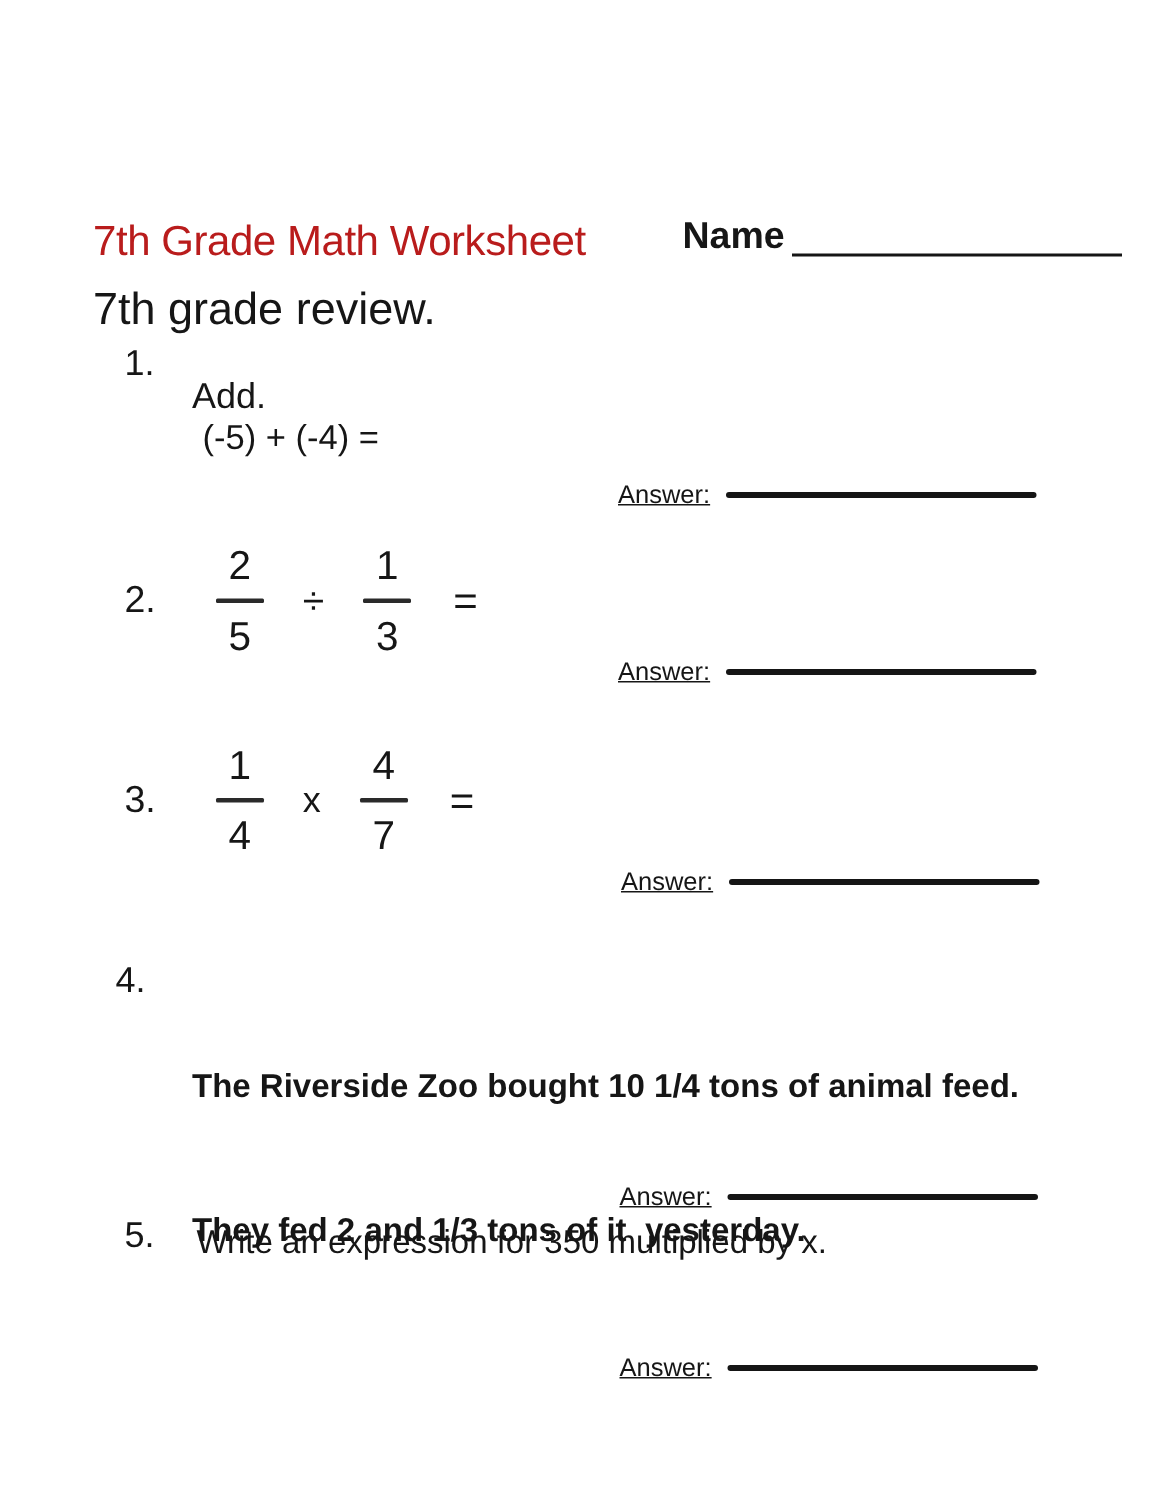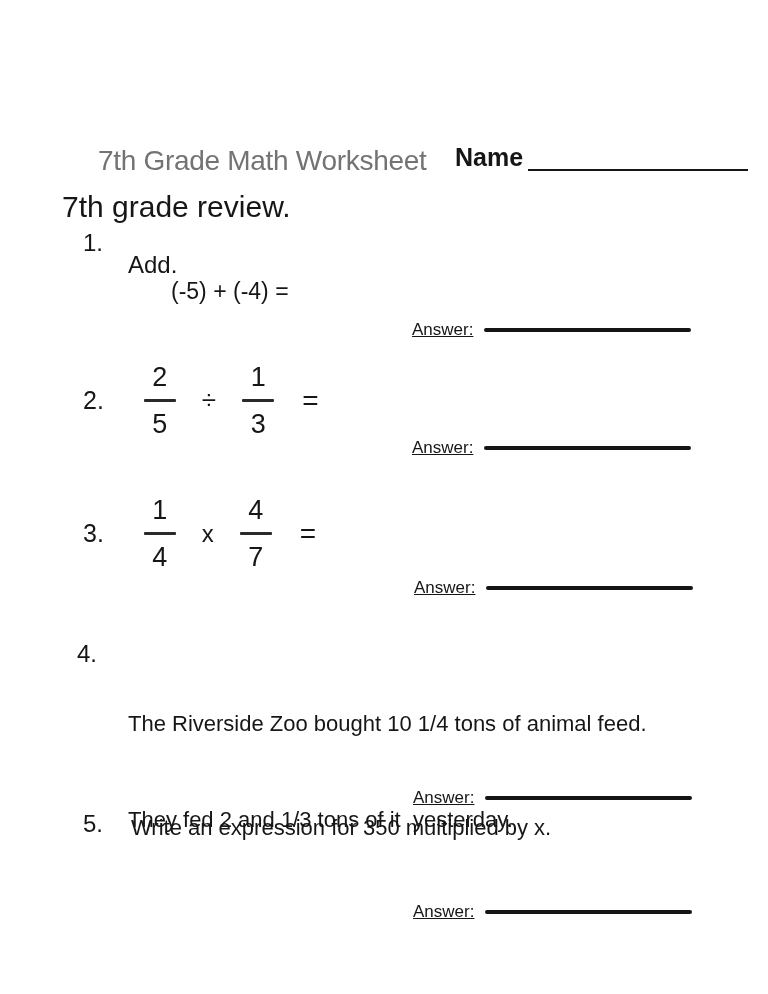--- a/index.html
+++ b/index.html
@@ -7,30 +7,30 @@
   body {
     width: 768px; height: 994px;
     position: relative;
     font-family: "Liberation Sans", sans-serif;
     color: #1a1a1a;
     overflow: hidden;
   }
   .abs { position: absolute; }
 
   
-  .title { left: 62px; top: 147px; font-size: 28px; letter-spacing: -0.3px; line-height: 1; color: #737373; margin-left: 36px; }
+  .title { left: 62px; top: 147px; font-size: 28px; letter-spacing: -0.3px; line-height: 1; color: #b91c1c; }
   .name-block { left: 455px; top: 144px; display: flex; align-items: flex-end; font-weight: bold; }
   .name-label { font-size: 25px; line-height: 1.1; color: #161616; }
   .name-line { display: inline-block; width: 220px; height: 0; border-bottom: 2px solid #161616; margin-left: 5px; margin-bottom: 1px; }
   .subtitle { left: 62px; top: 190px; font-size: 30px; color: #161616; }
 
   
   .p-number { font-size: 24px; color: #161616; }
   .p-instruction { font-size: 24px; color: #161616; }
-  .p-expression { font-size: 23px; color: #161616; margin-left: 36px; }
+  .p-expression { font-size: 23px; color: #161616; }
 
   .eq-row { display: flex; align-items: center; }
   .fraction { display: inline-flex; flex-direction: column; align-items: center; width: 40px; }
   .fraction .fnum, .fraction .fden { font-size: 27px; line-height: 30px; text-align: center; color: #161616; }
   .fraction .fbar { width: 32px; height: 3px; background: #2a2a2a; border-radius: 1px; margin: 7px 0; }
   .op { font-size: 26px; color: #161616; }
   .eq { font-size: 28px; color: #161616; }
 
   .word-lines { font-size: 22px; line-height: 32px; color: #161616; white-space: pre-wrap; }
 
@@ -91,21 +91,21 @@
     <span class="fden">7</span>
   </span>
   <span class="eq" style="margin-left:24px;">=</span>
 </div>
 <div class="abs answer-row" style="left:414px; top:578px;">
   <span class="answer-label">Answer:</span>
   <span class="answer-line"></span>
 </div>
 
 <div class="abs p-number" style="left:77px; top:640px;">4.</div>
-<div class="abs word-lines" style="left:128px; top:644px;">
+<div class="abs word-lines" style="left:128px; top:644px;font-weight:bold;">
   <div>The Riverside Zoo bought 10 1/4 tons of animal feed.</div>
   <div>They fed 2 and 1/3 tons of it  yesterday.</div>
 </div>
 <div class="abs answer-row" style="left:413px; top:788px;">
   <span class="answer-label">Answer:</span>
   <span class="answer-line"></span>
 </div>
 
 <div class="abs p-number" style="left:83px; top:810px;">5.</div>
 <div class="abs word-lines" style="left:131px; top:812px;">Write an expression for 350 multiplied by x.</div>

